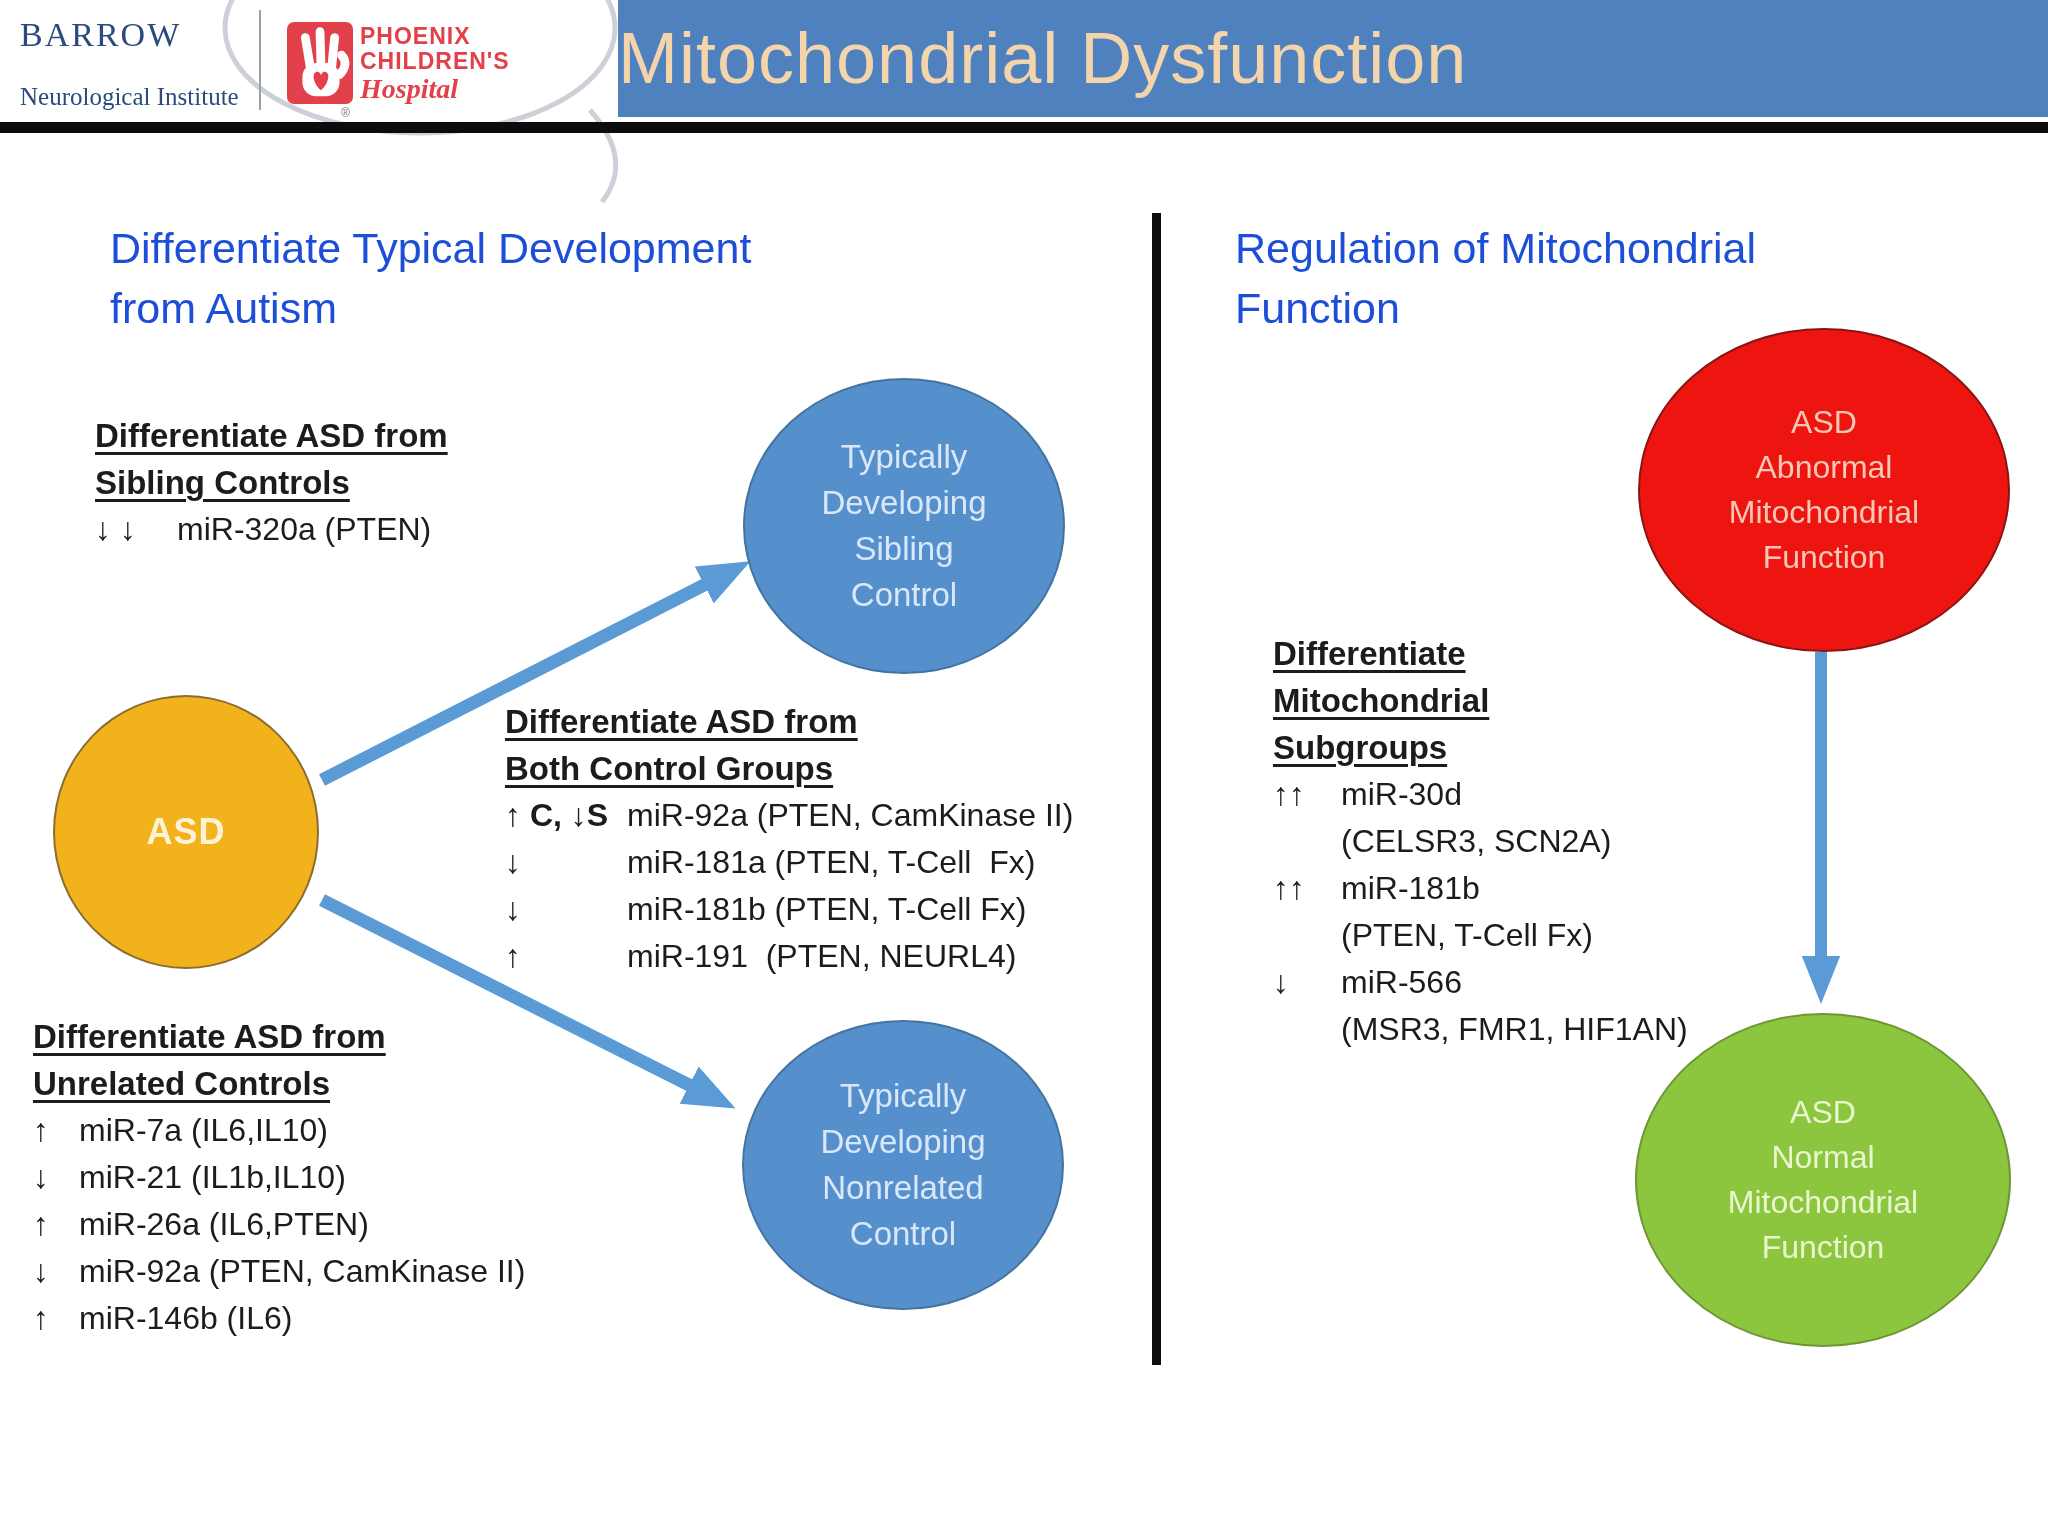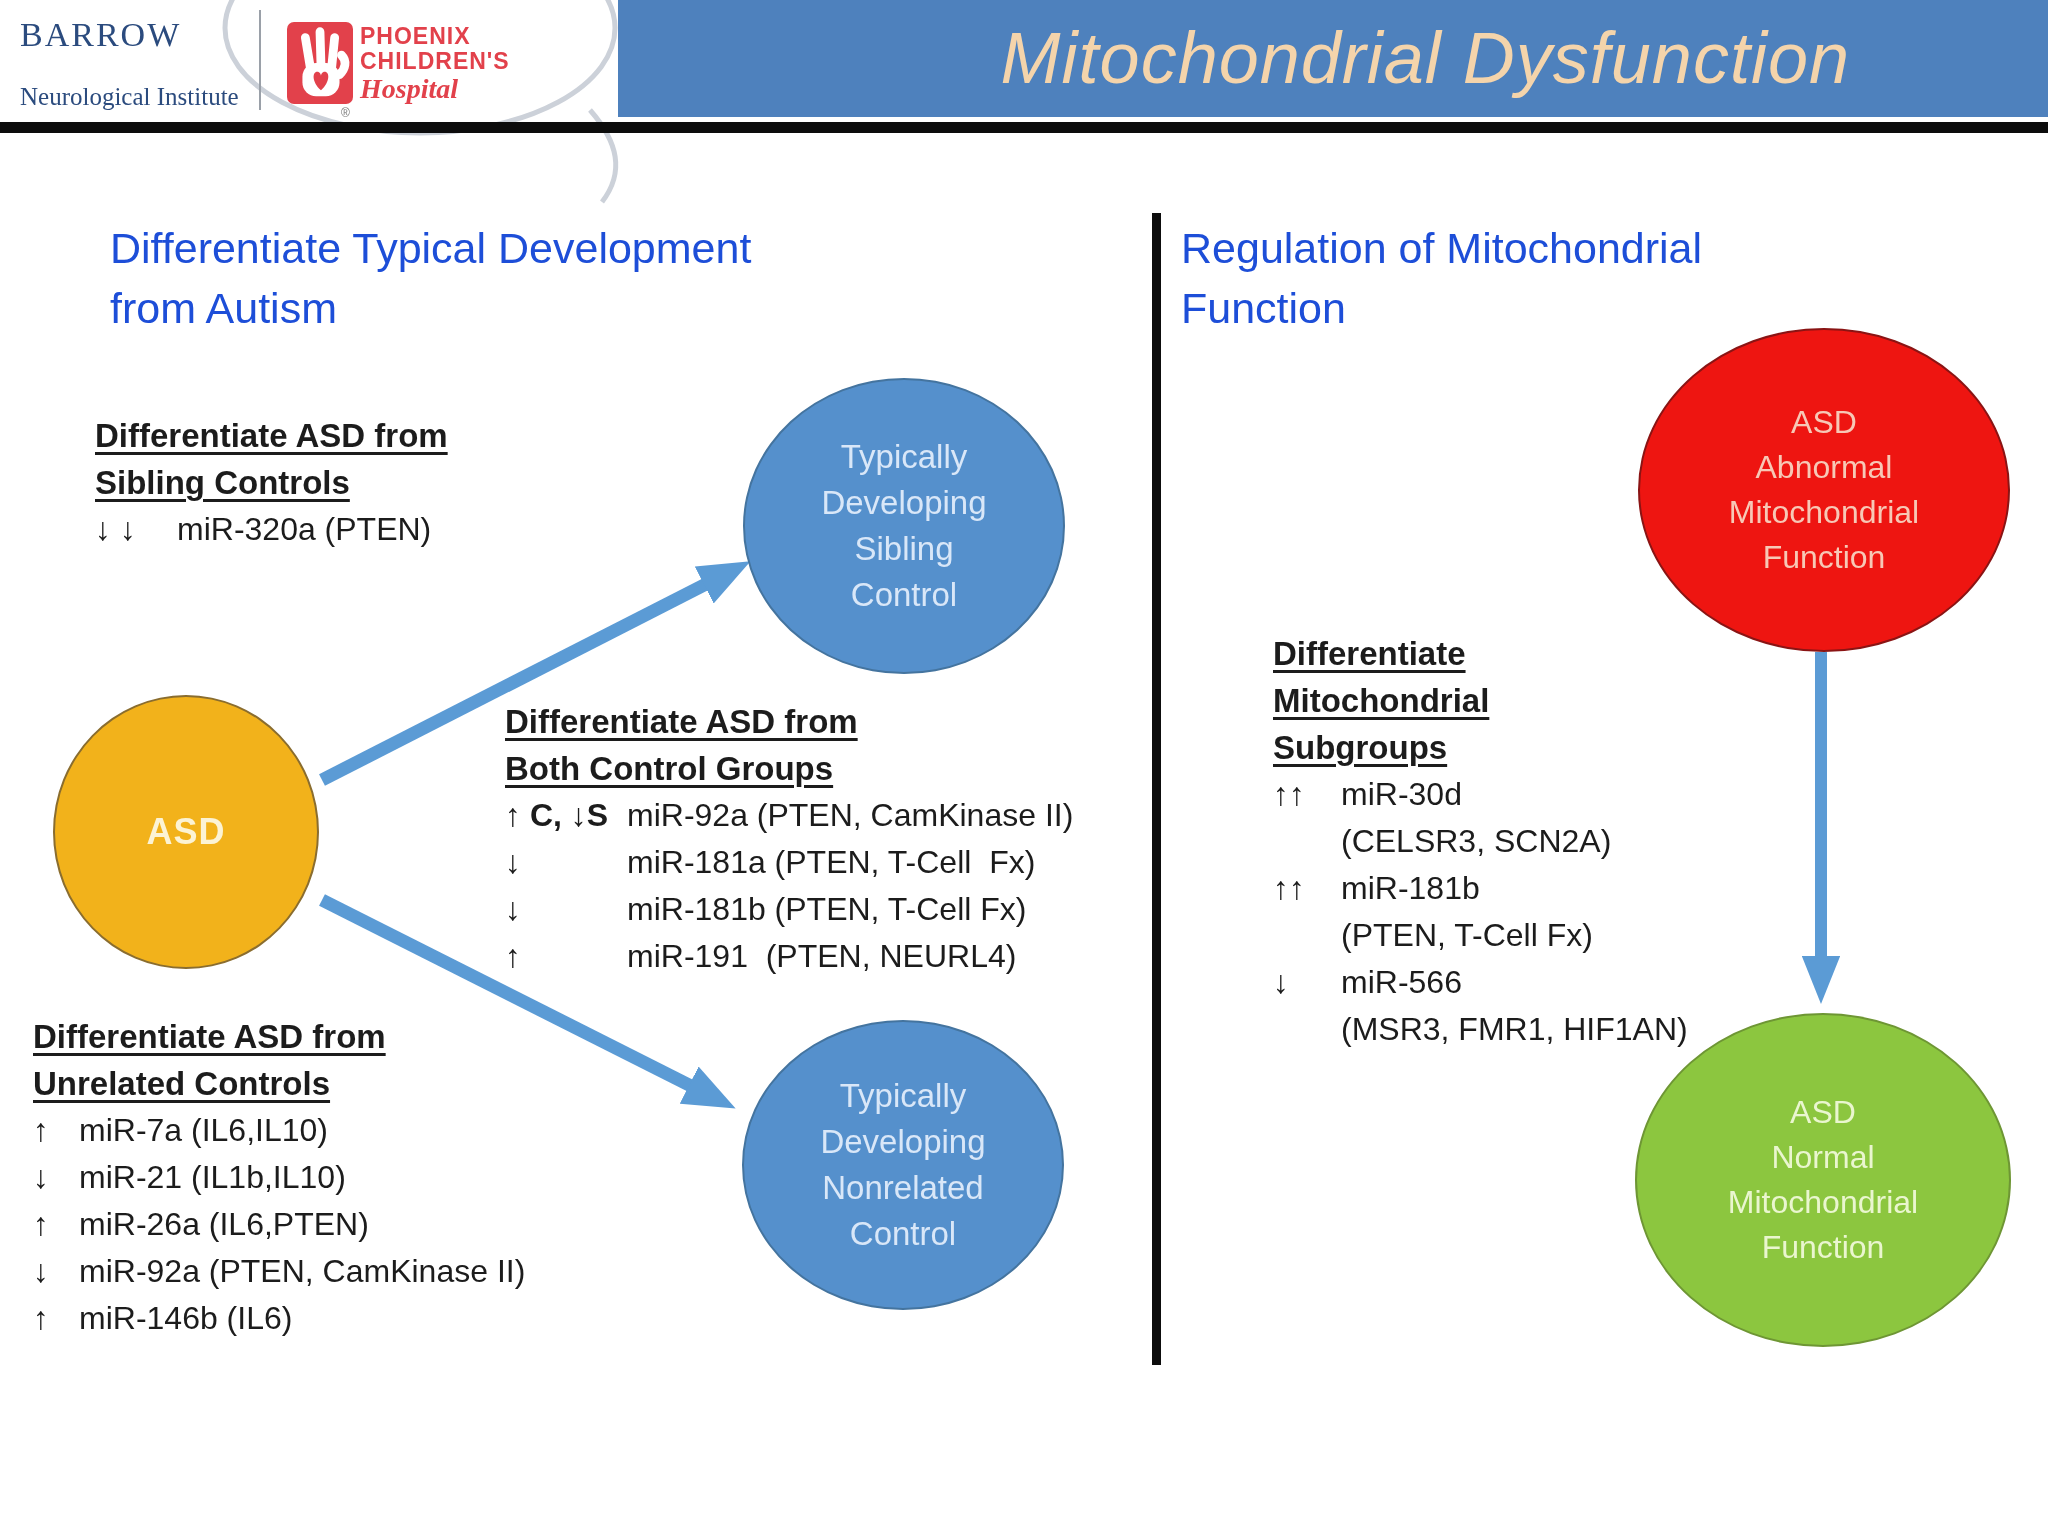--- a/index.html
+++ b/index.html
@@ -5,37 +5,37 @@
   html,body{margin:0;padding:0;background:#e9e9e9;}
   .slide{
     position:relative;width:2048px;height:1536px;background:#ffffff;overflow:hidden;
     font-family:"Liberation Sans",sans-serif;color:var(--ink,#1c1c1c);
   }
   
   .decor{position:absolute;left:0;top:0;width:2048px;height:1536px;z-index:0;pointer-events:none;}
   
   .header-bar{position:absolute;left:618px;top:0;width:1430px;height:117px;background:var(--header-blue,#4E81BD);z-index:1;}
   .slide-title{
-    position:absolute;left:618px;top:0;width:1232px;height:117px;line-height:117px;text-align:right;
-    font-size:72px;letter-spacing:1px;color:var(--title-cream,#F4D4AB);z-index:2;font-style:italic;
+    position:absolute;left:618px;top:0;width:1232px;height:117px;line-height:117px;text-align:left;
+    font-size:72px;letter-spacing:1px;color:var(--title-cream,#F4D4AB);z-index:2;
   }
   .black-rule{position:absolute;left:0;top:122px;width:2048px;height:11px;background:#0c0c0c;z-index:2;}
   .barrow{position:absolute;left:20px;top:8px;z-index:3;color:var(--barrow-navy,#2B4B7E);}
   .barrow .b-name{font-family:"Liberation Serif",serif;font-size:34px;letter-spacing:2px;line-height:54px;}
   .barrow .b-sub{font-family:"Liberation Serif",serif;font-size:25px;line-height:30px;margin-top:20px;}
   .logo-divider{position:absolute;left:259px;top:10px;width:2px;height:100px;background:#9aa0a8;z-index:3;}
   .phx-square{position:absolute;left:287px;top:22px;width:66px;height:82px;background:var(--phoenix-red,#E2414B);border-radius:7px;z-index:3;}
   .phx-reg{position:absolute;left:341px;top:106px;font-size:12px;color:#777;z-index:3;}
   .phx-text{position:absolute;left:360px;top:24px;z-index:3;color:var(--phoenix-red,#E2414B);}
   .phx-text .p1,.phx-text .p2{font-size:23px;font-weight:700;letter-spacing:1px;line-height:25px;}
   .phx-text .p3{font-family:"Liberation Serif",serif;font-style:italic;font-weight:700;font-size:28px;line-height:30px;}
   
   .heading{position:absolute;font-size:43px;line-height:60px;white-space:pre-line;color:#1d4ed8;z-index:2;}
   .heading.left{left:110px;top:218px;}
-  .heading.right{left:1181px;top:218px;}
+  .heading.right{left:1235px;top:218px;}
   
   .block{position:absolute;z-index:2;font-size:32px;line-height:47px;}
   .block .btitle{font-size:33px;font-weight:700;white-space:pre-line;text-decoration:underline;text-underline-offset:5px;text-decoration-thickness:2.5px;}
   .row{display:flex;line-height:47px;}
   .pfx{display:inline-block;font-weight:700;white-space:pre;}
   .txt{white-space:pre;}
   .s-pfx{width:82px;}
   .b-pfx{width:122px;}
   .u-pfx{width:46px;}
   .g-pfx{width:68px;}

